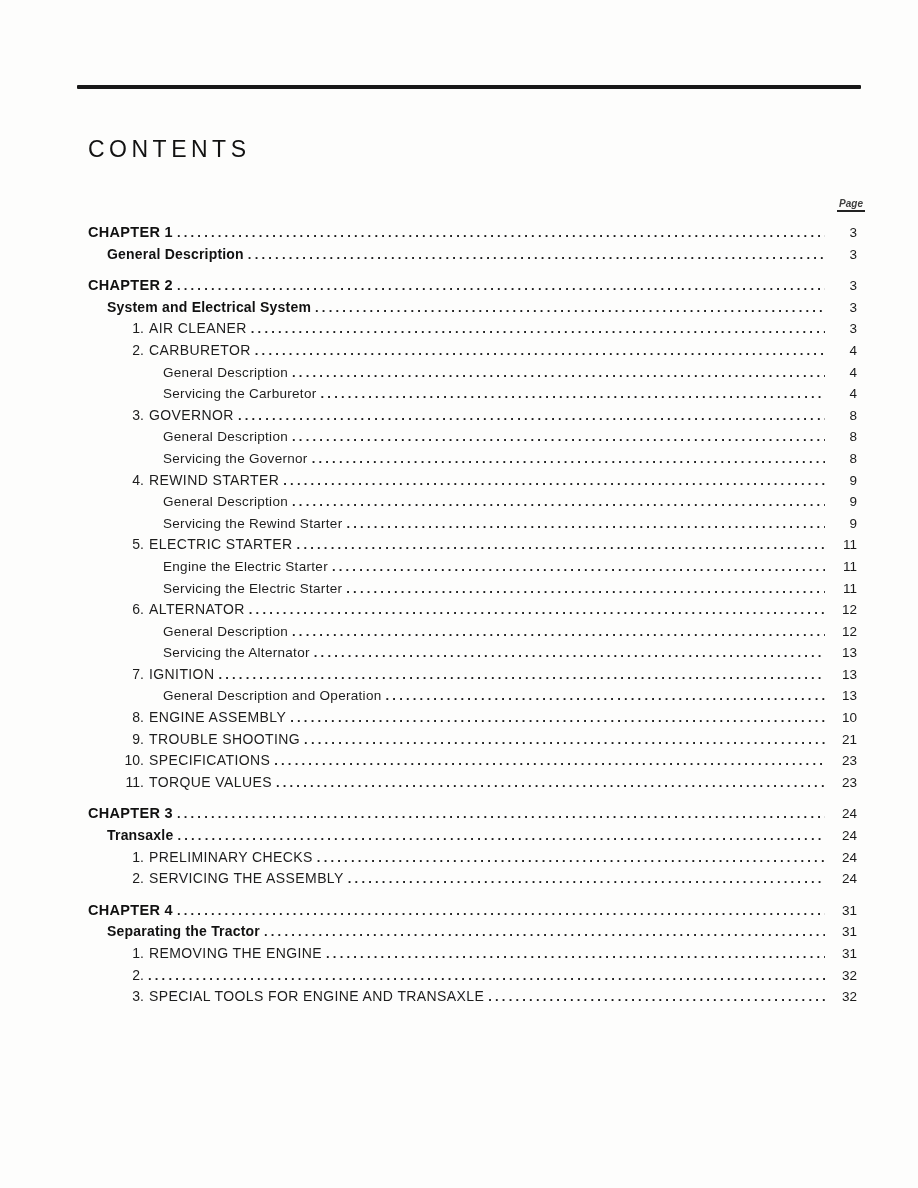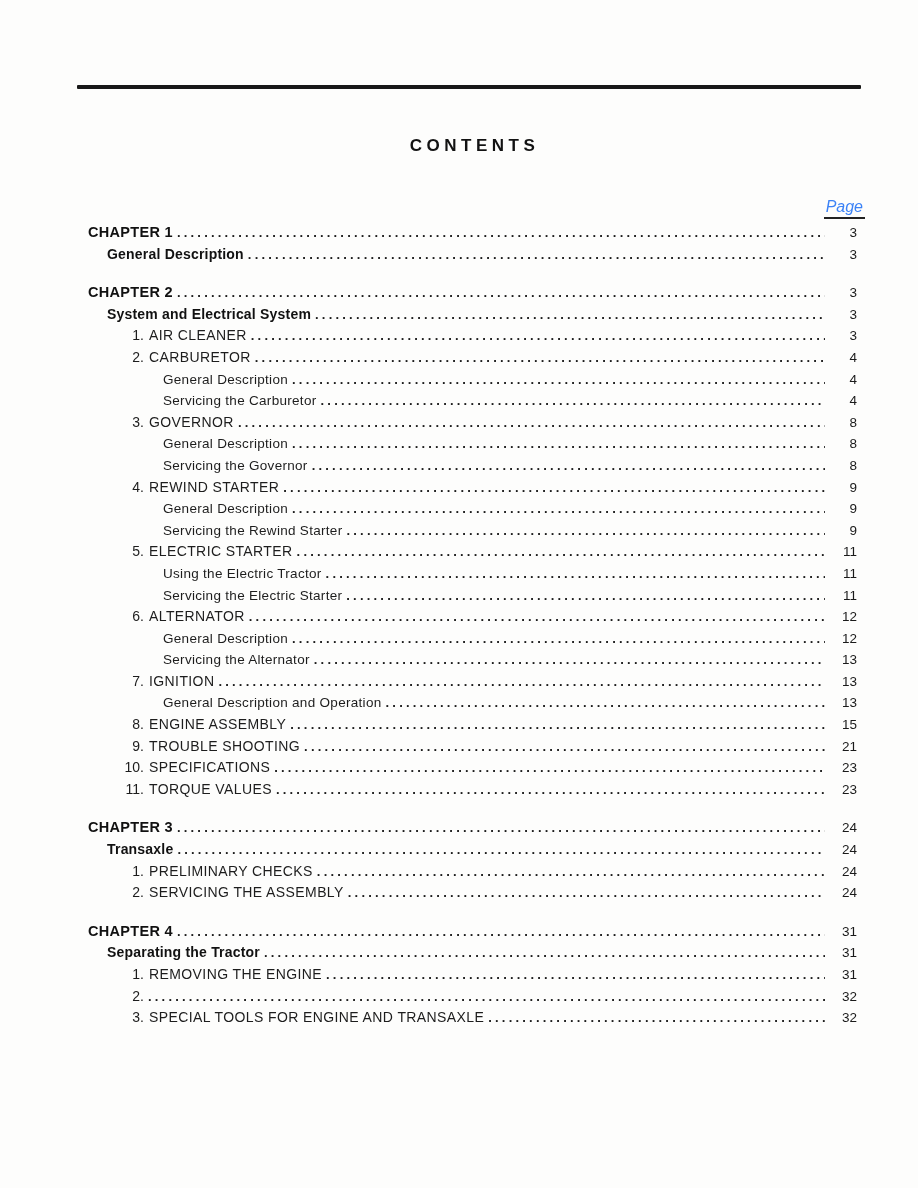--- a/index.html
+++ b/index.html
@@ -29,51 +29,50 @@
     width: 784px;
     height: 4px;
     background: #181818;
     border-radius: 1px;
   }
   .title {
     position: absolute;
     top: 136px;
     left: 88px;
     width: 773px;
-    text-align: center;
-    font-size: 17px;
-    font-weight: bold;
+    font-size: 23px;
+    font-weight: normal;
     letter-spacing: 4.5px;
     color: #121212;
   }
   .page-col-label {
     position: absolute;
     top: 198px;
     right: 53px;
-    font-size: 16px;
-    font-weight: normal;
+    font-size: 10px;
+    font-weight: bold;
     font-style: italic;
-    color: #3b82f6;
+    color: #404040;
     border-bottom: 2px solid #222;
     padding: 0 2px 1px 2px;
   }
   .toc {
     position: absolute;
     top: 222px;
     left: 88px;
     width: 773px;
   }
   .row {
     display: flex;
     align-items: baseline;
     height: 21.6px;
     line-height: 21.6px;
     white-space: nowrap;
   }
-  .row.chapter { margin-top: 17px; }
+  .row.chapter { margin-top: 10px; }
   .row.chapter:first-child { margin-top: 0; }
   .row .num {
     flex: none;
     width: 37px;
     margin-left: 19px;
     text-align: right;
     font-size: 14px;
     color: #1d1d1d;
   }
   .row .label {
@@ -208,21 +207,21 @@
         <span class="leader"></span>
         <span class="pagenum">9</span>
       </div>
       <div class="row item">
         <span class="num">5.</span>
         <span class="label">ELECTRIC STARTER</span>
         <span class="leader"></span>
         <span class="pagenum">11</span>
       </div>
       <div class="row subitem">
-        <span class="label">Using the Electric Tractor</span>
+        <span class="label">Engine the Electric Starter</span>
         <span class="leader"></span>
         <span class="pagenum">11</span>
       </div>
       <div class="row subitem">
         <span class="label">Servicing the Electric Starter</span>
         <span class="leader"></span>
         <span class="pagenum">11</span>
       </div>
       <div class="row item">
         <span class="num">6.</span>
@@ -248,21 +247,21 @@
       </div>
       <div class="row subitem">
         <span class="label">General Description and Operation</span>
         <span class="leader"></span>
         <span class="pagenum">13</span>
       </div>
       <div class="row item">
         <span class="num">8.</span>
         <span class="label">ENGINE ASSEMBLY</span>
         <span class="leader"></span>
-        <span class="pagenum">15</span>
+        <span class="pagenum">10</span>
       </div>
       <div class="row item">
         <span class="num">9.</span>
         <span class="label">TROUBLE SHOOTING</span>
         <span class="leader"></span>
         <span class="pagenum">21</span>
       </div>
       <div class="row item">
         <span class="num">10.</span>
         <span class="label">SPECIFICATIONS</span>

